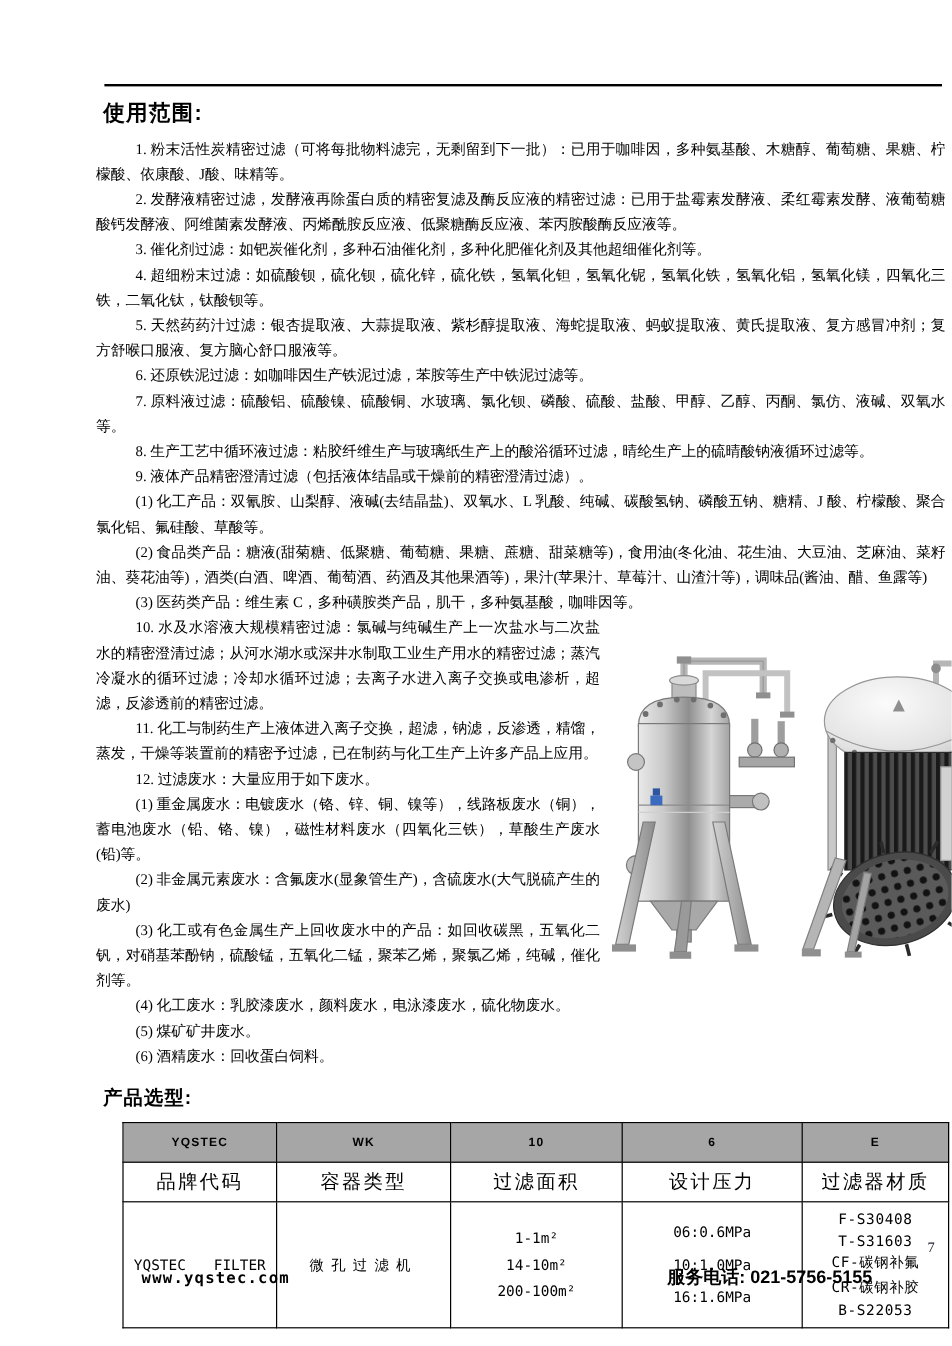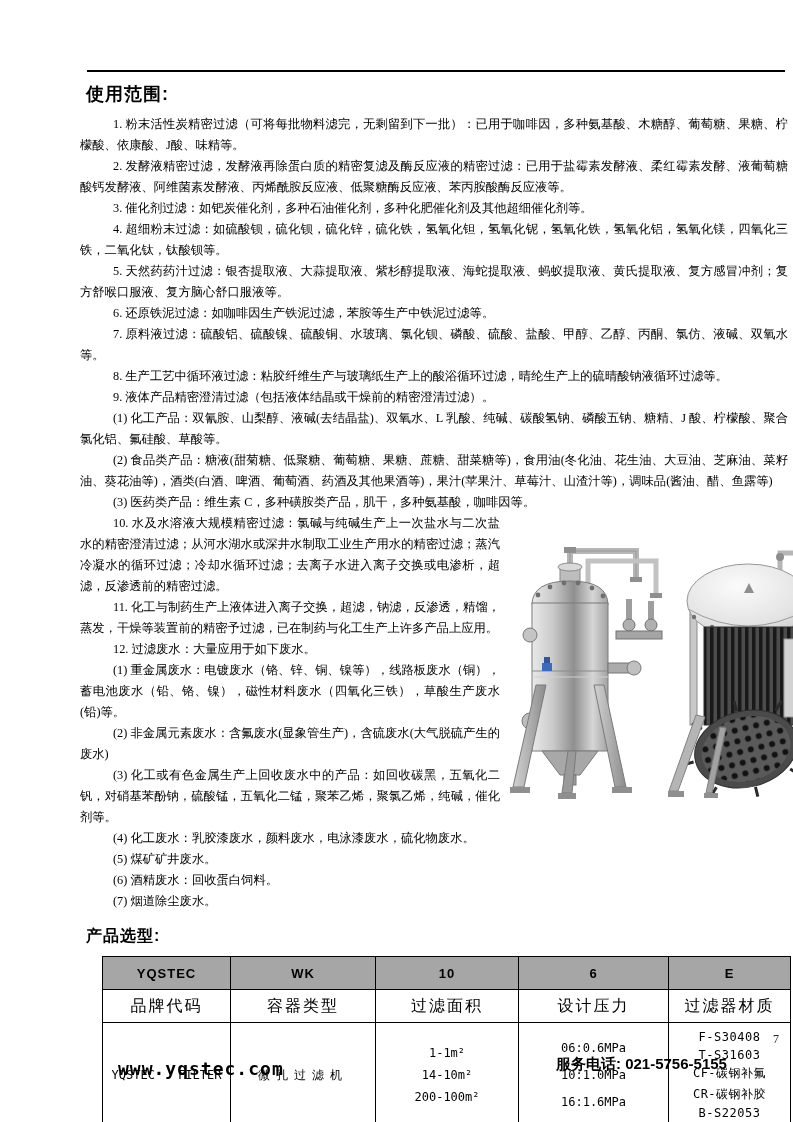--- a/index.html
+++ b/index.html
@@ -15,34 +15,34 @@
   .scope .para{margin:0;text-indent:33px;}
   .figure{float:right;width:325px;height:272px;margin:22px -45px 4px 8px;position:relative;}
   .figure svg{position:absolute;top:0;}
   #machineA{left:0;}
   #machineB{left:160px;top:12px;}
 
   table.sel{margin-left:22px;width:688px;border-collapse:collapse;text-align:center;
             table-layout:fixed;}
   table.sel td{border:1px solid #000;padding:0;}
   tr.code-row td{background:#a6a6a6;font-family:"Liberation Sans",sans-serif;font-weight:bold;
-                 font-size:13px;height:32px;letter-spacing:1px;}
+                 font-size:10px;height:32px;letter-spacing:1px;}
   tr.label-row td{font-size:16px;height:32px;letter-spacing:2px;}
   tr.body-row td{height:104px;vertical-align:middle;font-size:12px;}
   .brand-cell{font-family:"DejaVu Sans Mono",monospace;font-size:11.5px;word-spacing:16px;}
   .type-cell{letter-spacing:6px;font-size:12.5px;}
   .mono{font-family:"DejaVu Sans Mono",monospace;font-size:11.5px;}
   .areas-cell .li{margin:8px 0;}
   .press-cell .li{margin:13px 0;}
   .mat-cell .li{margin:3.5px 0;letter-spacing:0.5px;text-align:center;}
 
   .page-num{position:absolute;left:733px;top:1032px;font-size:12px;color:#222233;
             font-family:"Liberation Serif",serif;}
   .site{position:absolute;left:78px;top:1058px;font-family:"DejaVu Sans Mono",monospace;
-        font-weight:bold;font-size:18px;letter-spacing:1px;}
+        font-weight:bold;font-size:13px;letter-spacing:1px;}
   .phone{position:absolute;left:516px;top:1055px;font-family:Liberation Sans, sans-serif;
          font-weight:bold;font-size:15px;}
 </style>
 </head>
 <body>
 
 <div class="page">
   <div class="content">
     <div class="top-rule"></div>
 
@@ -199,21 +199,20 @@
       <div>
           <div class="para">10. 水及水溶液大规模精密过滤：氯碱与纯碱生产上一次盐水与二次盐水的精密澄清过滤；从河水湖水或深井水制取工业生产用水的精密过滤；蒸汽冷凝水的循环过滤；冷却水循环过滤；去离子水进入离子交换或电渗析，超滤，反渗透前的精密过滤。</div>
           <div class="para">11. 化工与制药生产上液体进入离子交换，超滤，钠滤，反渗透，精馏，蒸发，干燥等装置前的精密予过滤，已在制药与化工生产上许多产品上应用。</div>
           <div class="para">12. 过滤废水：大量应用于如下废水。</div>
           <div class="para">(1) 重金属废水：电镀废水（铬、锌、铜、镍等），线路板废水（铜），蓄电池废水（铅、铬、镍），磁性材料废水（四氧化三铁），草酸生产废水(铅)等。</div>
           <div class="para">(2) 非金属元素废水：含氟废水(显象管生产)，含硫废水(大气脱硫产生的废水)</div>
           <div class="para">(3) 化工或有色金属生产上回收废水中的产品：如回收碳黑，五氧化二钒，对硝基苯酚钠，硫酸锰，五氧化二锰，聚苯乙烯，聚氯乙烯，纯碱，催化剂等。</div>
           <div class="para">(4) 化工废水：乳胶漆废水，颜料废水，电泳漆废水，硫化物废水。</div>
           <div class="para">(5) 煤矿矿井废水。</div>
           <div class="para">(6) 酒精废水：回收蛋白饲料。</div>
-          <div class="para">(7) 烟道除尘废水。</div>
         </div>
     </div>
 
     <div class="sec-h2">产品选型:</div>
 
     <table class="sel">
       <colgroup>
         <col style="width:128px">
           <col style="width:145px">
           <col style="width:143px">

